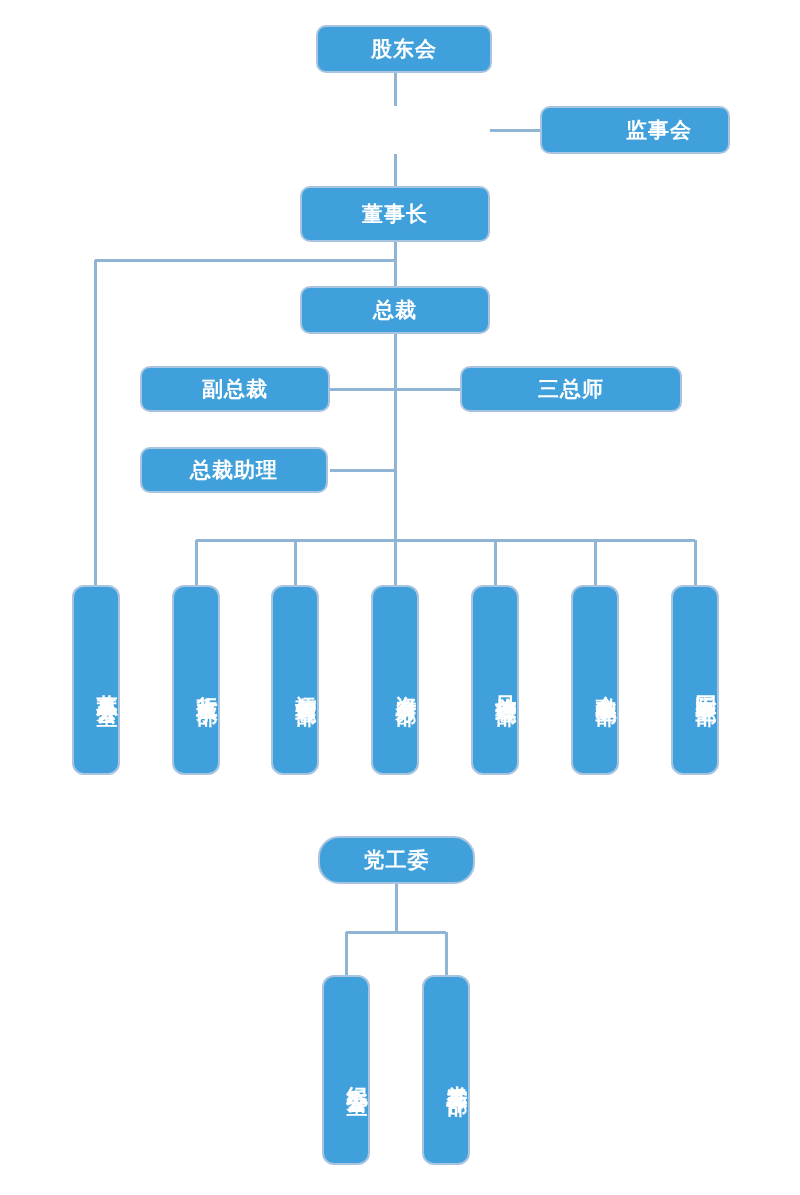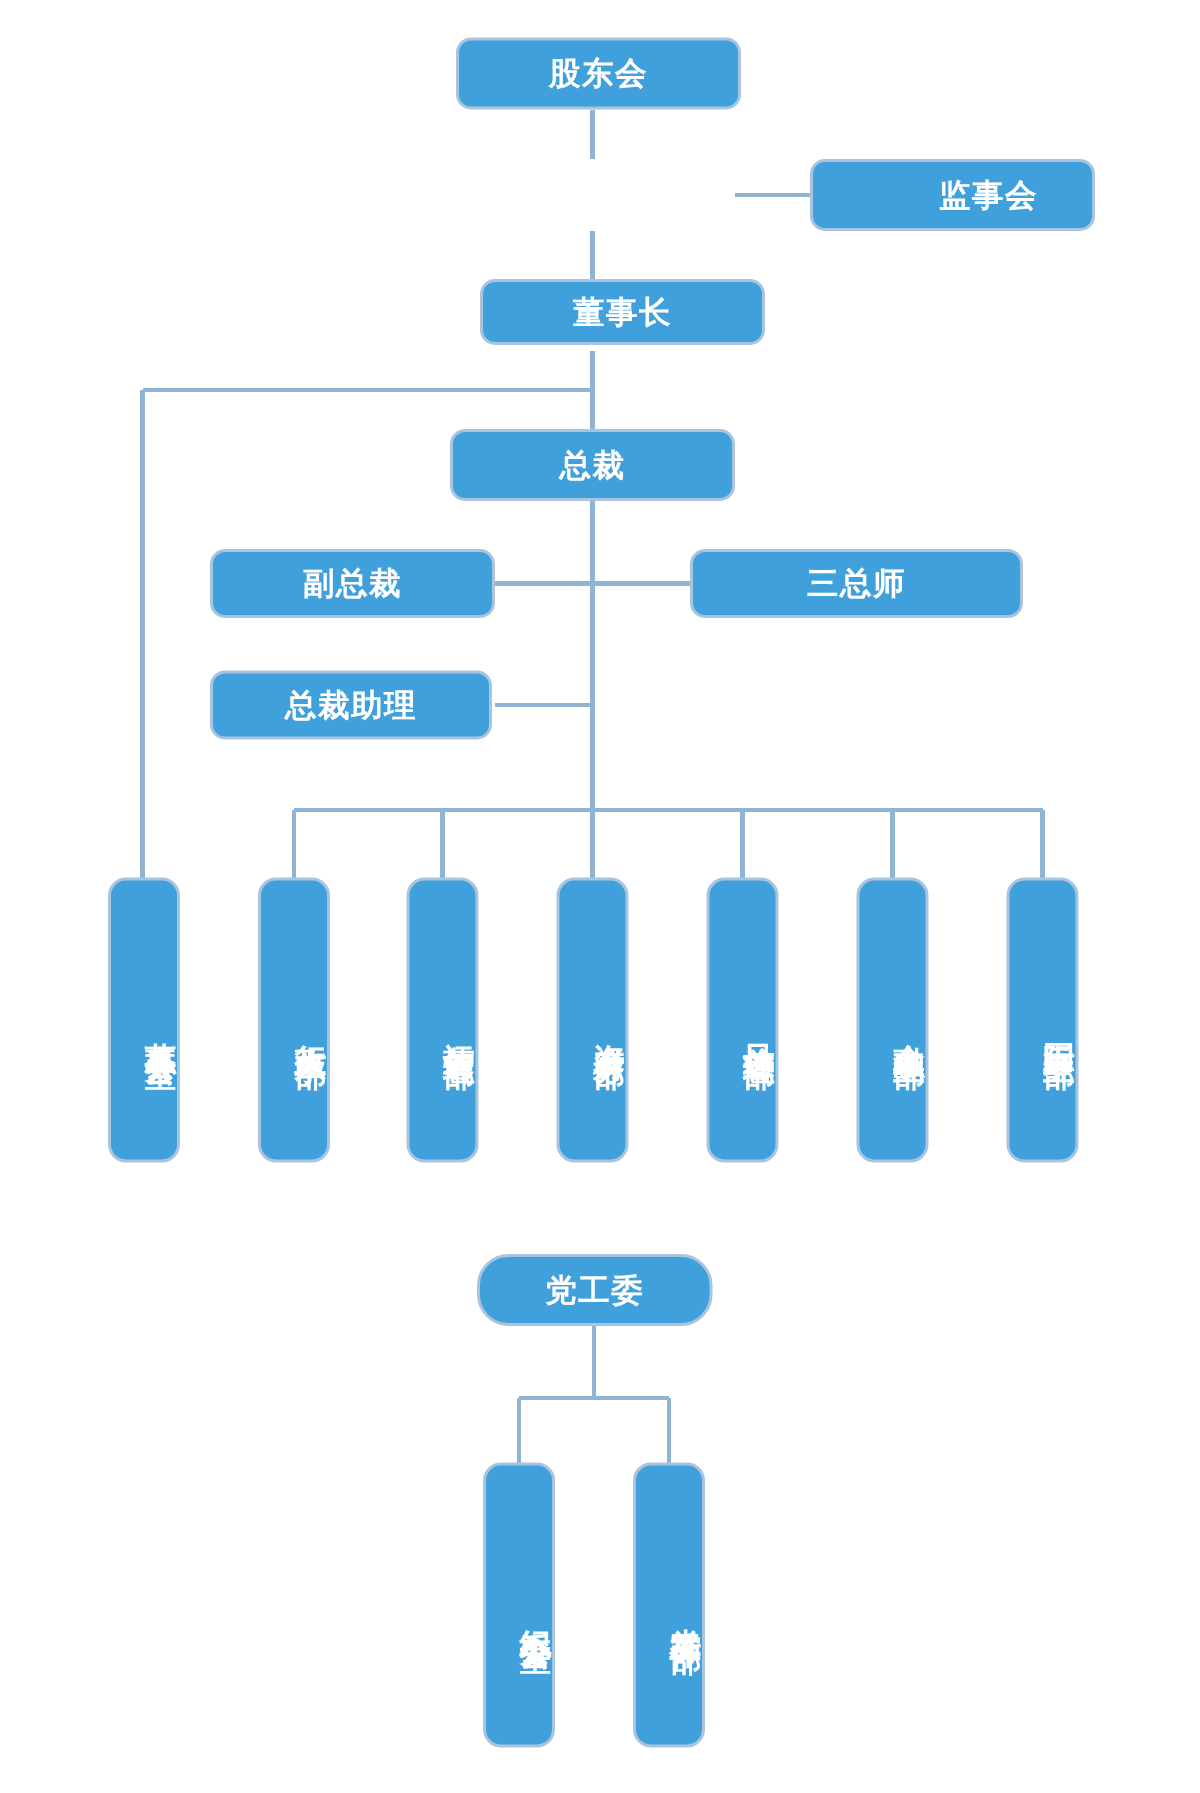--- a/index.html
+++ b/index.html
@@ -92,30 +92,30 @@
       <line x1="595" y1="540" x2="595" y2="585"></line>
       <line x1="695" y1="540" x2="695" y2="585"></line>
 
       <line x1="396" y1="884" x2="396" y2="932"></line>
       <line x1="346" y1="932" x2="446" y2="932"></line>
       <line x1="346" y1="932" x2="346" y2="975"></line>
       <line x1="446" y1="932" x2="446" y2="975"></line>
     </g>
   </svg>
 
-  <div class="node h" style="left:304px;top:25px;width:190px;height:48px;">
+  <div class="node h" style="left:316px;top:25px;width:176px;height:48px;">
     <span class="lbl">股东会</span>
   </div>
 
 
   <div class="node h" style="left:540px;top:106px;width:190px;height:48px;padding-left:48px;">
     <span class="lbl">监事会</span>
   </div>
 
-  <div class="node h" style="left:300px;top:186px;width:190px;height:44px;margin-left:20px;">
+  <div class="node h" style="left:300px;top:186px;width:190px;height:56px;">
     <span class="lbl">董事长</span>
   </div>
 
   <div class="node h" style="left:300px;top:286px;width:190px;height:48px;">
     <span class="lbl">总裁</span>
   </div>
 
   <div class="node h" style="left:140px;top:366px;width:190px;height:46px;">
     <span class="lbl">副总裁</span>
   </div>

